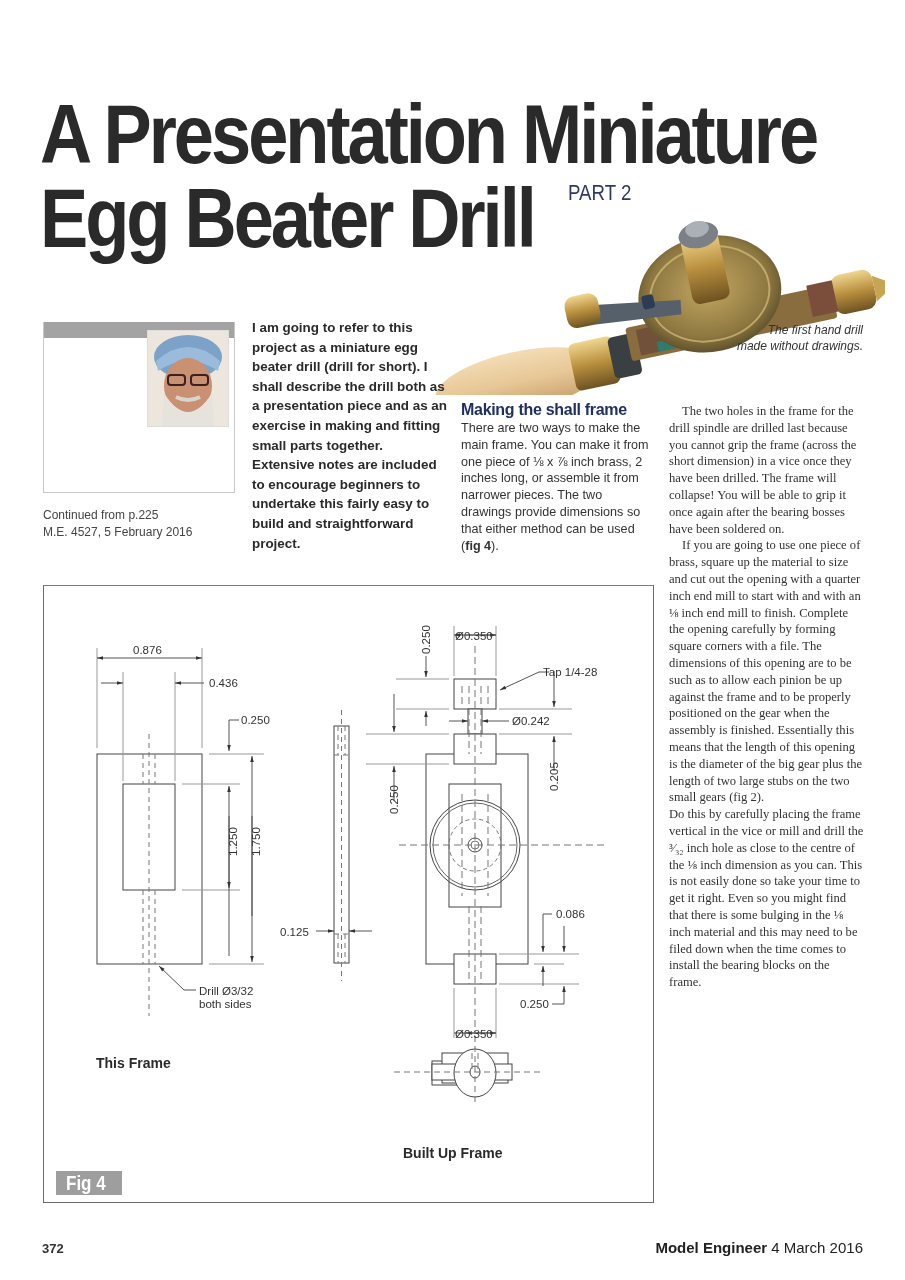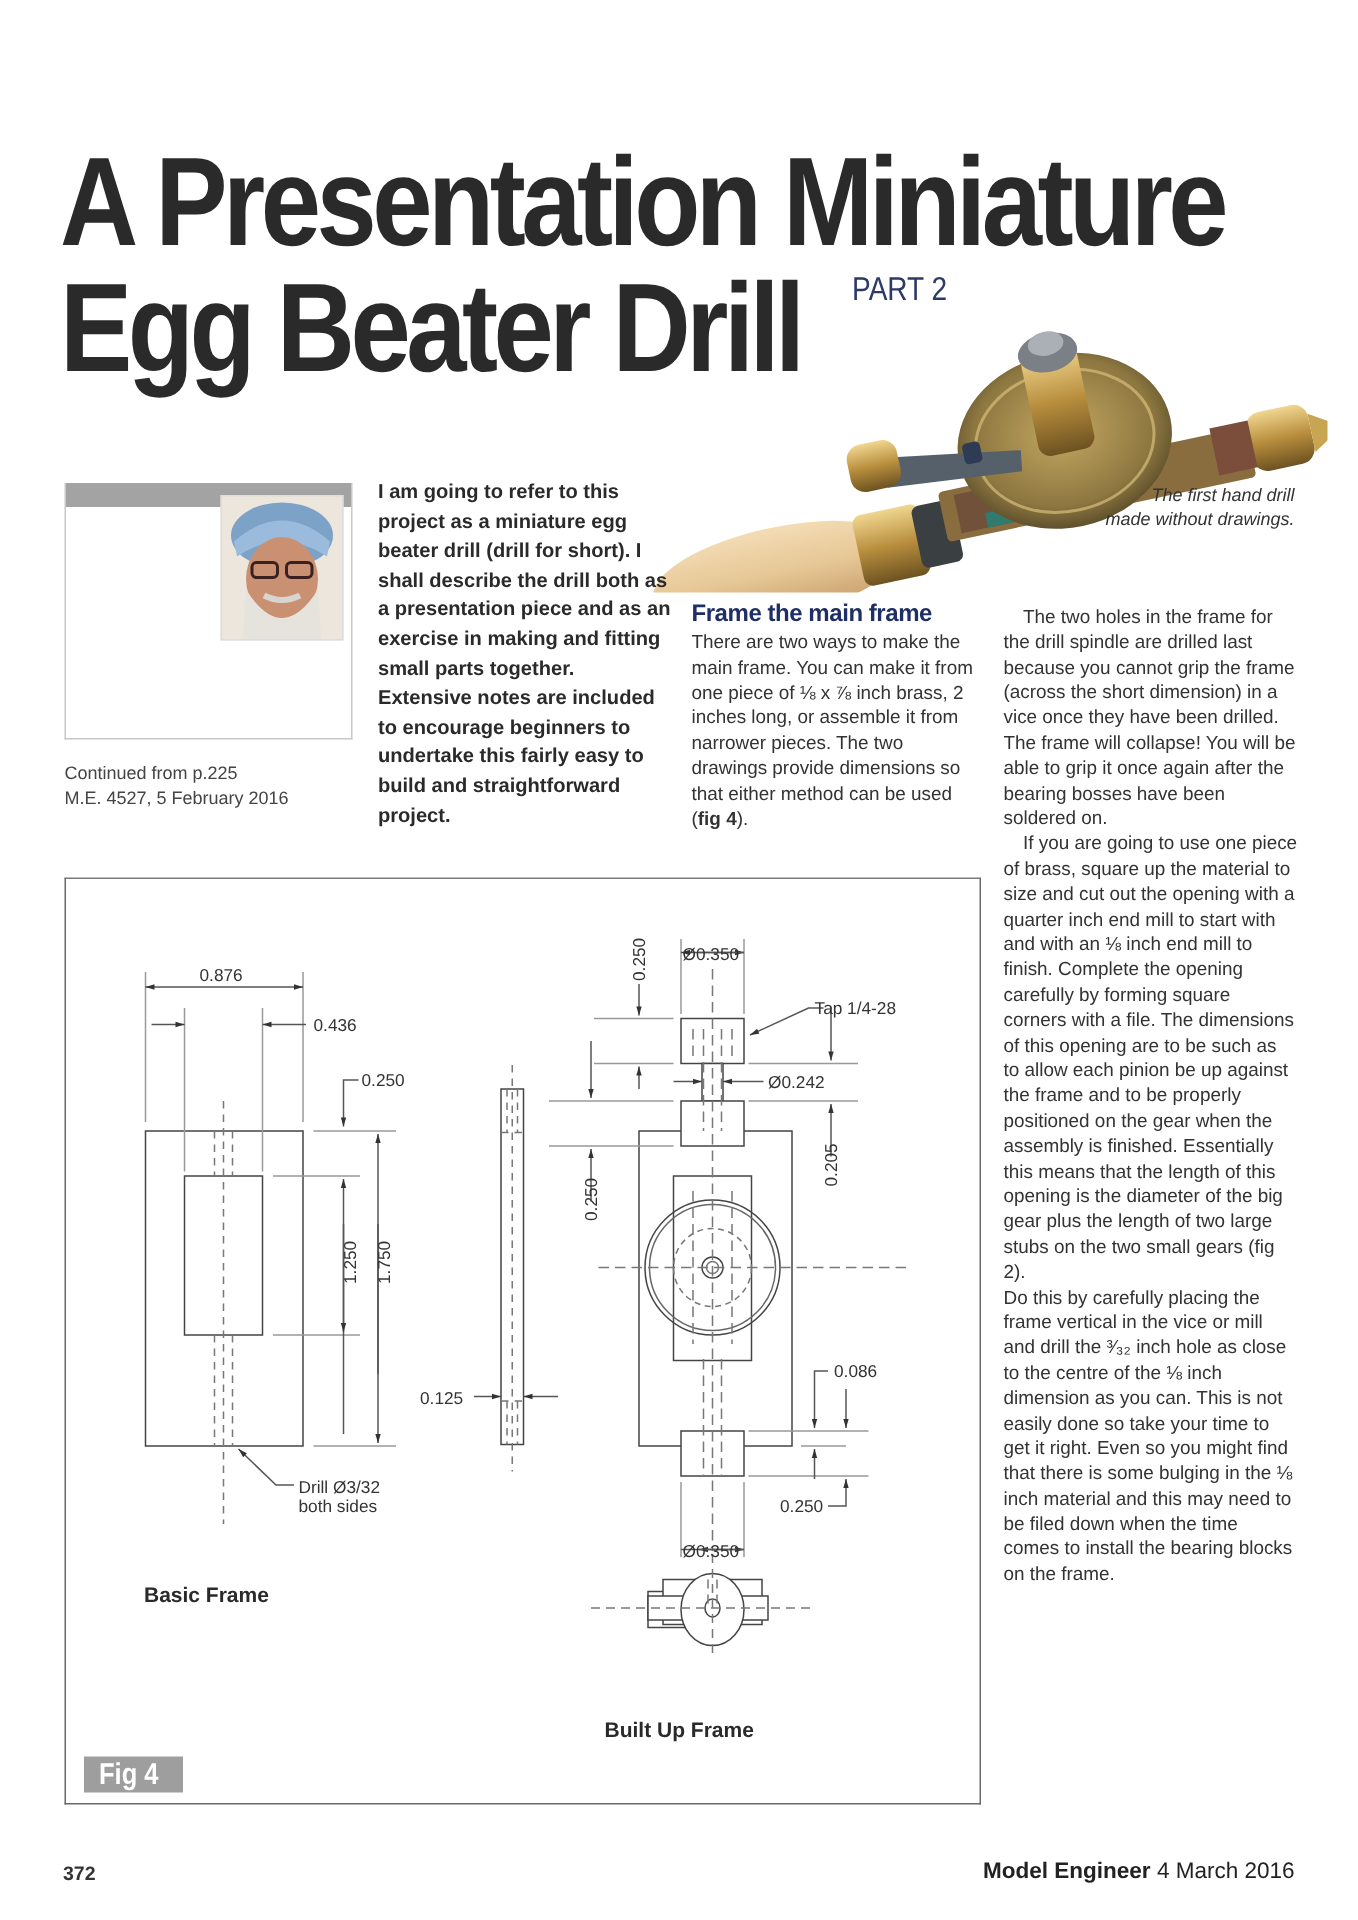--- a/index.html
+++ b/index.html
@@ -20,21 +20,21 @@
   .avatar { position: absolute; left: 103px; top: 8px; width: 80px; height: 95px; border: 1px solid #ddd; background: #e8e2d8; overflow: hidden; }
   .author-text { position: absolute; left: 8px; top: 22px; font-size: 14px; line-height: 19px; color: #222; width: 175px; }
   .author-text .name { font-weight: 700; display: block; width: 90px; }
   .continued { position: absolute; left: 43px; top: 507px; font-size: 12px; line-height: 17px; color: #444; }
 
   .intro { position: absolute; left: 252px; top: 318px; width: 195px; font-weight: 700; font-size: 13.4px; line-height: 19.6px; color: #2a2a2a; }
 
   .col2 { position: absolute; left: 461px; top: 400px; width: 192px; font-size: 12.6px; line-height: 16.8px; color: #333; }
   .col2 h2 { margin: 0 0 0 0; font-size: 16px; line-height: 20px; color: #1f2f66; font-weight: 700; letter-spacing: -0.3px; }
   .col3 { position: absolute; left: 669px; top: 403px; width: 196px; font-size: 12.6px; line-height: 16.8px; color: #333; }
-  .col3 p { margin: 0; text-indent: 13px; }
+  .col3 p { margin: 0; text-indent: 13px; font-family: Liberation Serif, serif; }
   .col3 p.noind { text-indent: 0; }
 
   
   .figure { position: absolute; left: 43px; top: 585px; width: 609px; height: 616px; border: 1px solid #6a6a6a; border-top: 1px solid #7a7a7a; }
   .fig-svg { position: absolute; left: 0; top: 0; }
   .fig-label-box { position: absolute; left: 12px; top: 585px; width: 66px; height: 24px; background: #9e9e9e; color: #fff; font-weight: 700; font-size: 20px; line-height: 24px; padding-left: 10px; box-sizing: border-box; transform-origin: left; }
   .fig-label-box span { display: inline-block; transform: scaleX(0.85); transform-origin: left; }
   .view-label { position: absolute; font-weight: 700; font-size: 14px; color: #2a2a2a; }
 
   .footer-left { position: absolute; left: 42px; top: 1241px; font-size: 13px; color: #333; font-weight: bold; }
@@ -115,21 +115,21 @@
 </div>
 
 <div class="continued">
   <div>Continued from p.225</div>
   <div>M.E. 4527, 5 February 2016</div>
 </div>
 
 <div class="intro">I am going to refer to this project as a miniature egg beater drill (drill for short). I shall describe the drill both as a presentation piece and as an exercise in making and fitting small parts together. Extensive notes are included to encourage beginners to undertake this fairly easy to build and straightforward project.</div>
 
 <div class="col2">
-  <h2>Frame the main frame</h2>
+  <h2>Making the shall frame</h2>
   <div><span>There are two ways to make the main frame. You can make it from one piece of ⅛ x ⅞ inch brass, 2 inches long, or assemble it from narrower pieces. The two drawings provide dimensions so that either method can be used (</span><b>fig 4</b><span>).</span></div>
 </div>
 
 <div class="col3">
   <p>The two holes in the frame for the drill spindle are drilled last because you cannot grip the frame (across the short dimension) in a vice once they have been drilled. The frame will collapse! You will be able to grip it once again after the bearing bosses have been soldered on.</p>
   <p>If you are going to use one piece of brass, square up the material to size and cut out the opening with a quarter inch end mill to start with and with an ⅛ inch end mill to finish. Complete the opening carefully by forming square corners with a file. The dimensions of this opening are to be such as to allow each pinion be up against the frame and to be properly positioned on the gear when the assembly is finished. Essentially this means that the length of this opening is the diameter of the big gear plus the length of two large stubs on the two small gears (fig 2).</p>
   <p class="noind">Do this by carefully placing the frame vertical in the vice or mill and drill the ³⁄₃₂ inch hole as close to the centre of the ⅛ inch dimension as you can. This is not easily done so take your time to get it right. Even so you might find that there is some bulging in the ⅛ inch material and this may need to be filed down when the time comes to install the bearing blocks on the frame.</p>
 </div>
 
 <div class="figure">
@@ -271,19 +271,19 @@
     <text class="dim" transform="translate(386 68) rotate(-90)">0.250</text>
     <text class="dim" x="411" y="54">Ø0.350</text>
     <text class="dim" x="499" y="90">Tap 1/4-28</text>
     <text class="dim" x="468" y="139">Ø0.242</text>
     <text class="dim" transform="translate(514 205) rotate(-90)">0.205</text>
     <text class="dim" transform="translate(354 228) rotate(-90)">0.250</text>
     <text class="dim" x="512" y="332">0.086</text>
     <text class="dim" x="476" y="422">0.250</text>
     <text class="dim" x="411" y="452">Ø0.350</text>
   </svg>
-  <div class="view-label" style="left:52px; top:469px;">Basic Frame</div>
+  <div class="view-label" style="left:52px; top:469px;">This Frame</div>
   <div class="view-label" style="left:359px; top:559px;">Built Up Frame</div>
   <div class="fig-label-box"><span>Fig 4</span></div>
 </div>
 
 <div class="footer-left">372</div>
 <div class="footer-right"><b>Model Engineer</b> <span>4 March 2016</span></div>
 
 </body></html>

